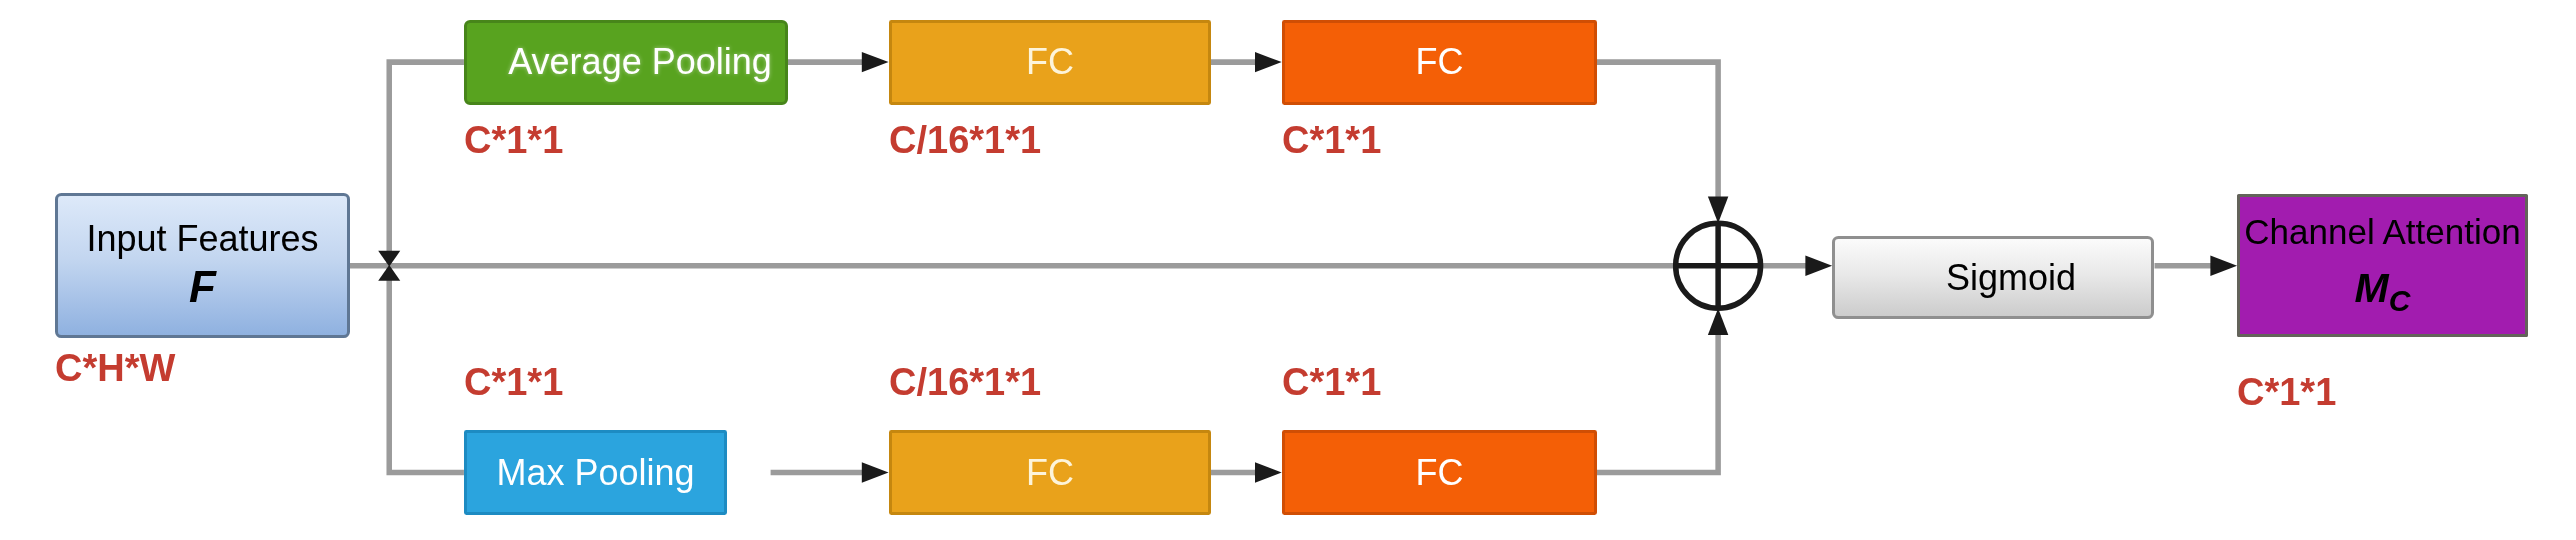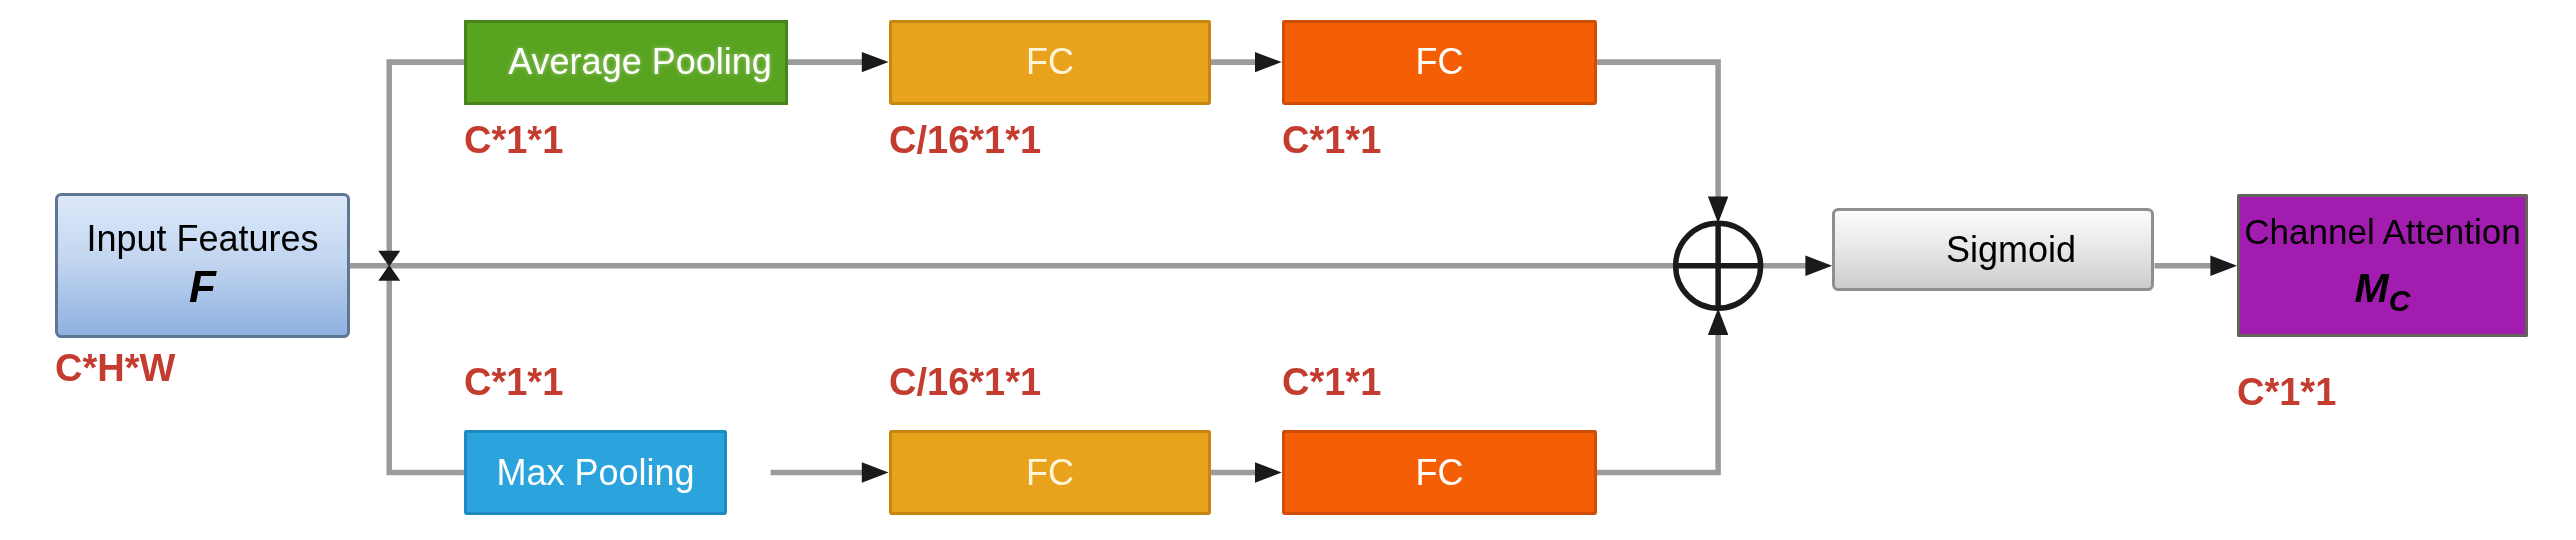--- a/index.html
+++ b/index.html
@@ -42,21 +42,21 @@
     border-radius: 6.3px;
     color: #000000;
     text-align: center;
   }
   .input-symbol { font-size: 44px; font-weight: bold; font-style: italic; margin-top: 3.1px; }
 
   .avg-box {
     left: 464px; top: 19.7px; width: 324px; height: 85px;
     background: #58a31f;
     border: 3.1px solid #47851a;
-    border-radius: 0;
+    border-radius: 6px;
     color: #ffffff;
     text-shadow: 0 0 4.7px rgba(255,255,255,0.45);
     padding-left: 28px;
   }
   .fc-amber {
     background: #e9a21b;
     border: 3.1px solid #c5870f;
     border-radius: 2.4px;
     color: #fdf4da;
   }
@@ -72,21 +72,21 @@
   .fc-b2 { left: 1282px; top: 430px; width: 315px; height: 85px; }
 
   .max-box {
     left: 464px; top: 430px; width: 263px; height: 85px;
     background: #2ba4de;
     border: 3.1px solid #1d8bc2;
     border-radius: 2.4px;
     color: #ffffff;
   }
   .sigmoid-box {
-    left: 1832px; top: 208px; width: 322px; height: 83px;
+    left: 1832px; top: 236px; width: 322px; height: 83px;
     background: linear-gradient(180deg, #fbfbfb 0%, #e9e9e9 45%, #cccccc 100%);
     border: 3.1px solid #8f8f8f;
     border-radius: 6.3px;
     color: #000000;
     padding-left: 36px;
   }
   .output-box {
     left: 2237px; top: 194px; width: 291px; height: 143px;
     background: #a21caf;
     border: 3.1px solid #63635a;

